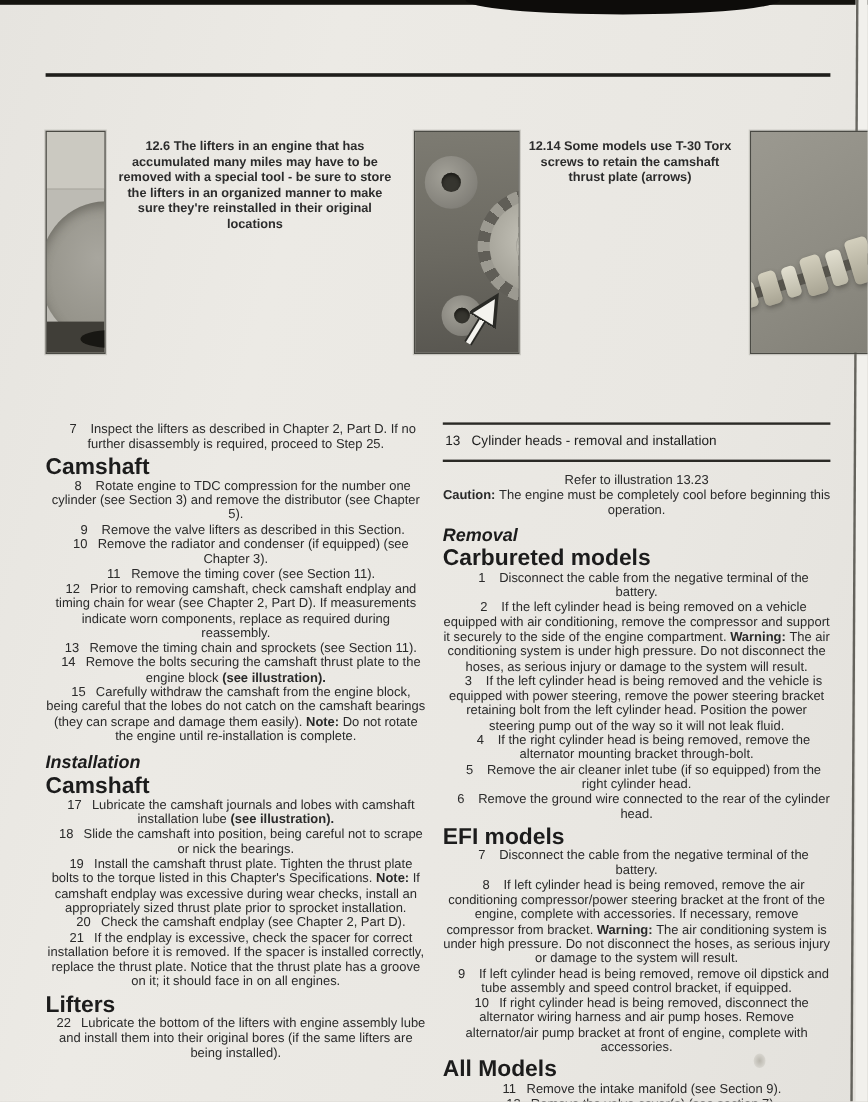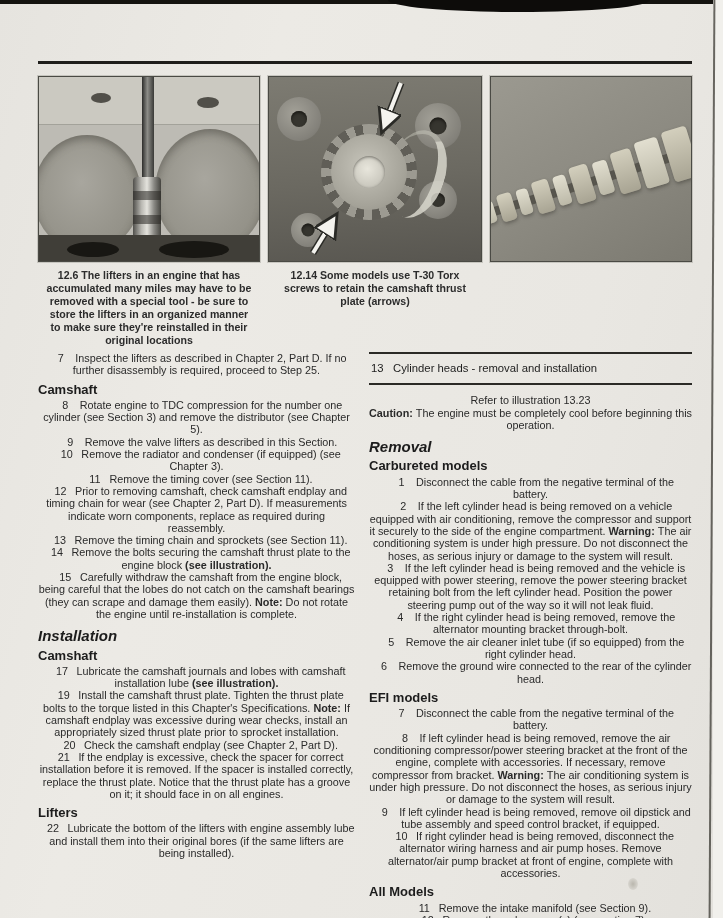--- a/index.html
+++ b/index.html
@@ -18,21 +18,21 @@
   .scan-smudge { position:absolute; left:628px; top:878px; width:10px; height:12px; background:radial-gradient(#b9b6ad, rgba(185,182,173,0)); border-radius:50%; }
 
   
   .hdr { position:absolute; top:33px; left:38px; width:654px; height:24px; }
   .pageno { position:absolute; left:10px; top:2px; font-size:14.5px; font-weight:bold; letter-spacing:.3px; color:#1d1d1d; }
   .title { position:absolute; left:0; right:0; top:2px; text-align:center; font-size:14.5px; font-weight:bold; white-space:pre; color:#1d1d1d; }
   .hdr-rule { position:absolute; top:61px; left:38px; width:654px; height:3px; background:#1f1e1b; }
 
   
   .figs { position:absolute; top:76px; left:38px; width:654px; display:flex; gap:8px; }
-  figure { display:flex; flex-direction:column; }
+  figure { display:flex; flex-direction:row;margin-top:33px; }
   .ph { position:relative; overflow:hidden; border:1px solid #4a4a44; box-shadow:0 0 0 1px rgba(120,118,110,.3); }
   .ph1 { width:222px; height:186px; background:#bdbbb4; }
   .ph2 { width:214px; height:186px; background:linear-gradient(175deg,#7d7b72 0%, #6b6961 55%, #585650 100%); }
   .ph3 { width:202px; height:186px; background:linear-gradient(150deg,#9b9990 0%, #8d8b82 50%, #7c7a71 100%); }
   figcaption { padding:7px 6px 0; font-size:10.6px; line-height:13px; font-weight:bold; text-align:center; color:#2c2c2c; }
 
   
   .p1-top { position:absolute; top:0; left:0; right:0; height:48px; background:#cbc9c1; border-bottom:1px solid rgba(90,88,82,.35); }
   .p1-bore { position:absolute; border-radius:50%; background:radial-gradient(ellipse at 45% 40%, #a8a69e 0%, #97958c 55%, #8b897f 100%); box-shadow:inset 0 4px 9px rgba(60,58,52,.45); }
   .p1-bore.l { left:-6px; top:58px; width:108px; height:118px; }
@@ -71,21 +71,21 @@
 
   
   .cols { position:absolute; top:352px; left:38px; width:654px; display:flex; gap:14px; }
   .col { font-size:10.8px; line-height:12.3px; color:#2a2a2a; }
   .col.left { width:317px; }
   .col.right { width:323px; }
   .para { margin:0; text-align:center; }
   .num { display:inline-block; min-width:29px; font-weight:normal; }
   .b { font-weight:bold; }
   .i { }
-  .h2 { font-size:13px; font-weight:bold; color:#1c1c1c; margin:7px 0 3px; }
+  .h2 { font-size:19px; font-weight:bold; color:#1c1c1c; margin:7px 0 3px; }
   .h1i { font-size:15px; font-weight:bold; font-style:italic; color:#1c1c1c; margin:10px 0 2px; }
   .sechdr { border-top:2px solid #2b2a26; border-bottom:2px solid #2b2a26; padding:8px 2px 9px; margin-bottom:9px; }
   .sechdr-text { font-size:11.3px; font-weight:normal; white-space:pre; color:#1d1d1d; }
 </style>
 </head>
 <body>
 
 <div class="page">
 
   <div class="scan-top"></div>
@@ -177,20 +177,21 @@
         <div class="para"><span class="num">9</span><span>Remove the valve lifters as described in this Section.</span></div>
         <div class="para"><span class="num">10</span><span>Remove the radiator and condenser (if equipped) (see Chapter 3).</span></div>
         <div class="para"><span class="num">11</span><span>Remove the timing cover (see Section 11).</span></div>
         <div class="para"><span class="num">12</span><span>Prior to removing camshaft, check camshaft endplay and timing chain for wear (see Chapter 2, Part D). If measurements indicate worn components, replace as required during reassembly.</span></div>
         <div class="para"><span class="num">13</span><span>Remove the timing chain and sprockets (see Section 11).</span></div>
         <div class="para"><span class="num">14</span><span>Remove the bolts securing the camshaft thrust plate to the engine block </span><span class="b">(see illustration).</span></div>
         <div class="para"><span class="num">15</span><span>Carefully withdraw the camshaft from the engine block, being careful that the lobes do not catch on the camshaft bearings (they can scrape and damage them easily). </span><span class="b">Note: </span><span class="i">Do not rotate the engine until re-installation is complete.</span></div>
         <div class="h1i">Installation</div>
         <div class="h2">Camshaft</div>
         <div class="para"><span class="num">17</span><span>Lubricate the camshaft journals and lobes with camshaft installation lube </span><span class="b">(see illustration).</span></div>
+        <div class="para"><span class="num">18</span><span>Slide the camshaft into position, being careful not to scrape or nick the bearings.</span></div>
         <div class="para"><span class="num">19</span><span>Install the camshaft thrust plate. Tighten the thrust plate bolts to the torque listed in this Chapter's Specifications. </span><span class="b">Note: </span><span class="i">If camshaft endplay was excessive during wear checks, install an appropriately sized thrust plate prior to sprocket installation.</span></div>
         <div class="para"><span class="num">20</span><span>Check the camshaft endplay (see Chapter 2, Part D).</span></div>
         <div class="para"><span class="num">21</span><span>If the endplay is excessive, check the spacer for correct installation before it is removed. If the spacer is installed correctly, replace the thrust plate. Notice that the thrust plate has a groove on it; it should face in on all engines.</span></div>
         <div class="h2">Lifters</div>
         <div class="para"><span class="num">22</span><span>Lubricate the bottom of the lifters with engine assembly lube and install them into their original bores (if the same lifters are being installed).</span></div>
       </div>
     <div class="col right">
       <div class="sechdr">
         <div class="sechdr-text">13   Cylinder heads - removal and installation</div>
       </div>

